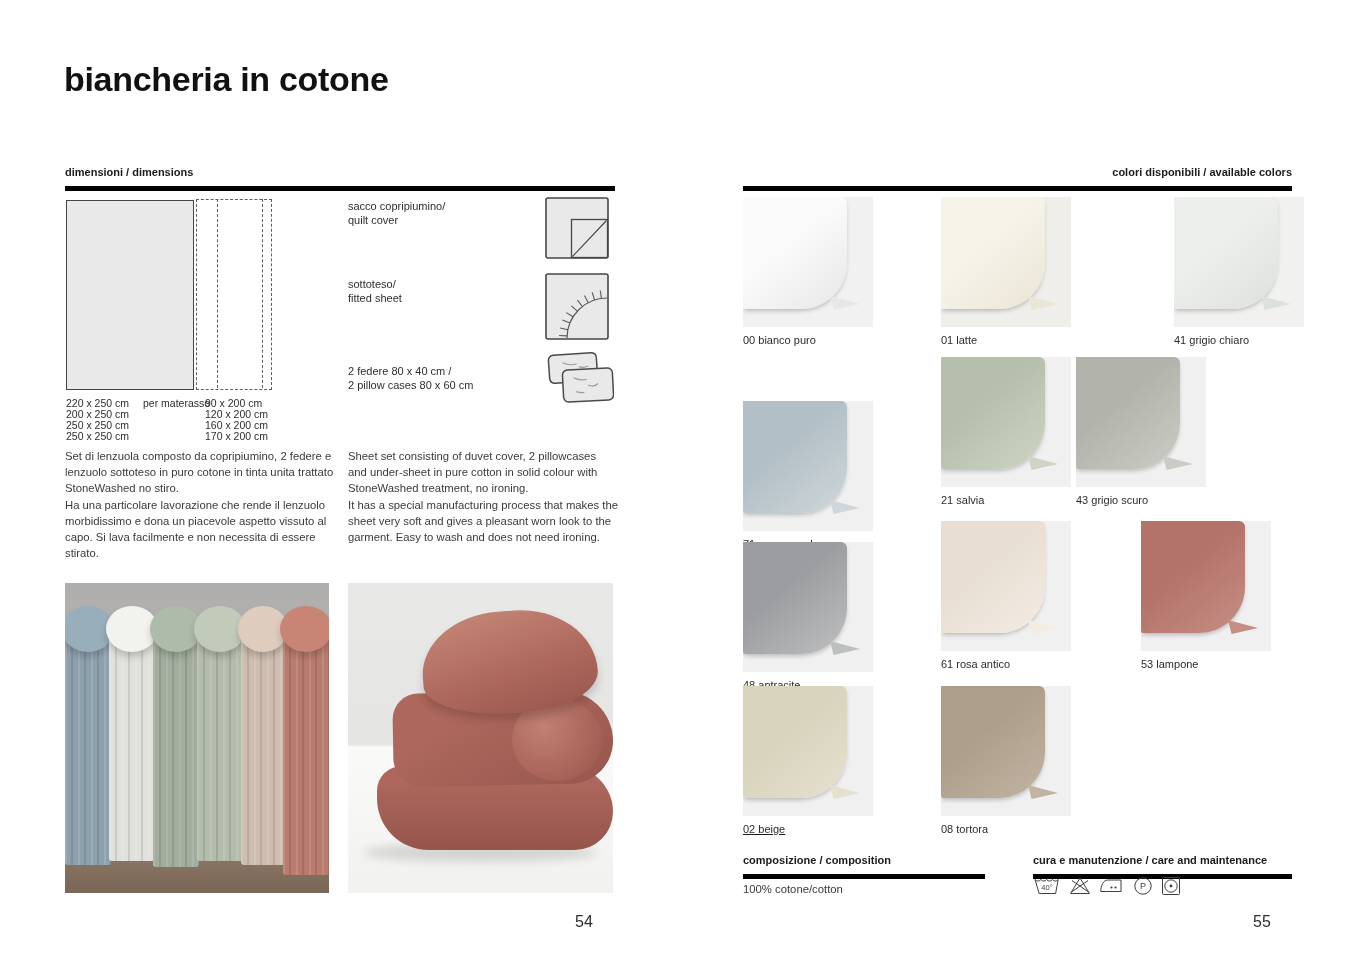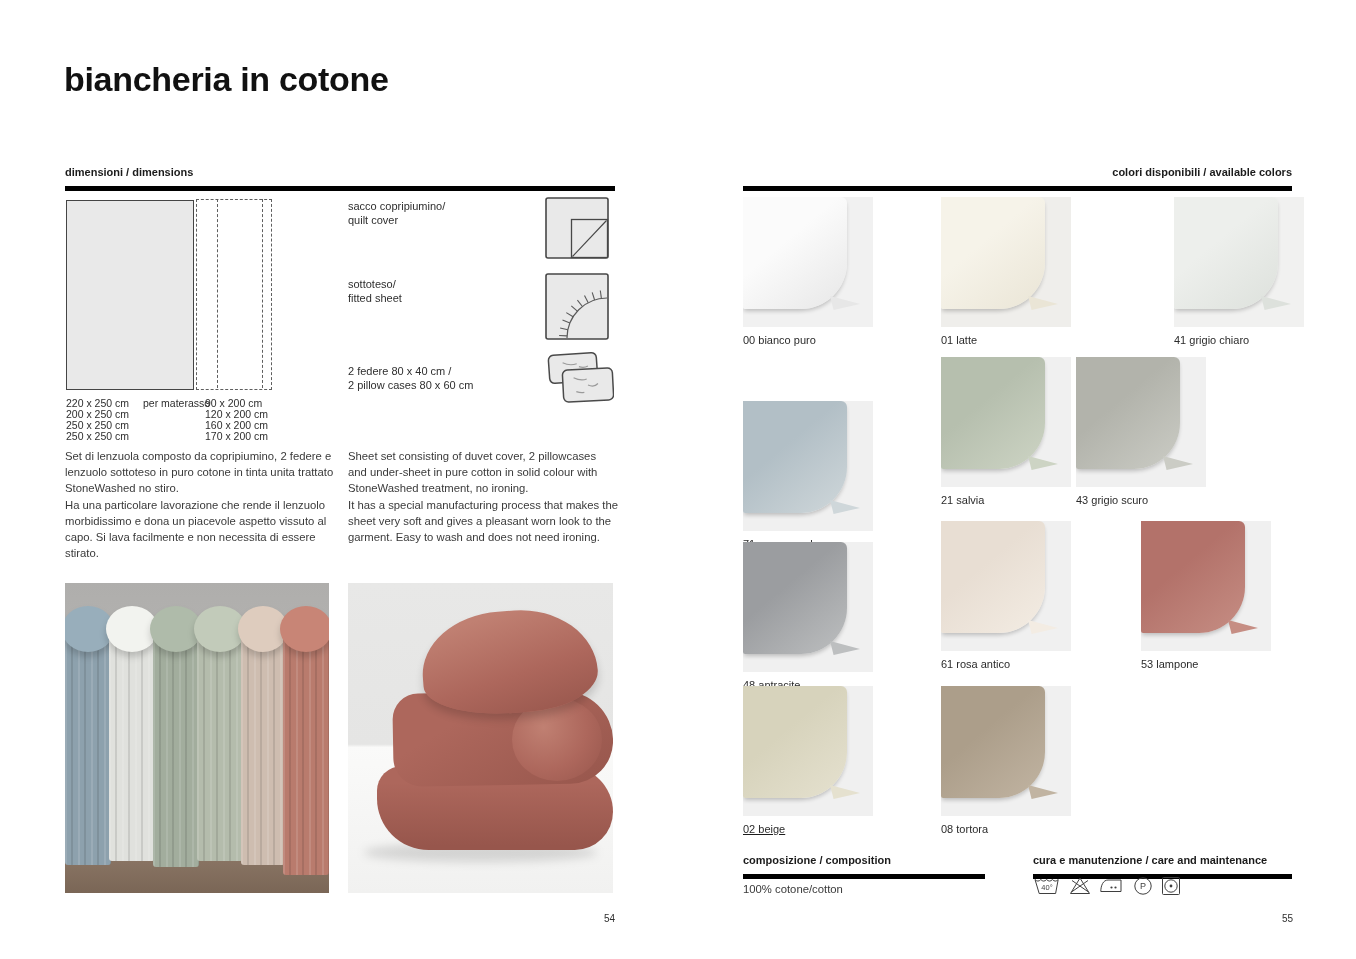--- a/index.html
+++ b/index.html
@@ -11,21 +11,21 @@
   
   .page-title{left:64px;top:56px;font-size:34px;line-height:46px;font-weight:700;letter-spacing:-0.3px;color:#111;}
   .sec-header{font-size:11px;font-weight:700;color:#1b1b1b;padding-bottom:8px;border-bottom:5px solid #000000;}
   
   .diag-solid{left:66px;top:200px;width:126px;height:188px;background:#e9e9e9;border:1.5px solid #454545;}
   .diag-dash-outer{left:196px;top:199px;width:74px;height:189px;border:1.3px dashed #5f5f5f;}
   .diag-dash-inner{left:217px;top:199px;width:44px;height:189px;border-left:1.3px dashed #5f5f5f;border-right:1.3px dashed #5f5f5f;}
   .dim-col{font-size:10.5px;line-height:11px;color:#2e2e2e;white-space:pre-line;}
   .item-label{font-size:11px;line-height:14px;color:#2e2e2e;}
   .body-text{font-size:11.3px;line-height:16.2px;color:#3a3a3a;white-space:pre-line;}
-  .page-num{font-size:10px;color:#2e2e2e;width:40px;text-align:right;}
+  .page-num{font-size:16px;color:#2e2e2e;width:40px;}
   
   .swatch-cell{position:absolute;width:130px;}
   .swatch-photo{position:relative;width:130px;height:130px;overflow:hidden;background:#f0f0f0;}
   .pillow{position:absolute;left:0;top:0;width:104px;height:112px;border-radius:0 6px 46px 2px;
           box-shadow:0 3px 4px -1px rgba(0,0,0,0.22);}
   .pillow-tail{position:absolute;left:87px;top:97px;width:30px;height:16px;
                clip-path:polygon(0 12%,100% 62%,12% 100%);}
   .swatch-label{font-size:11px;color:#2b2b2b;margin-top:7px;}
   
   .care-icons{left:1033px;top:876px;display:flex;gap:8px;align-items:center;}

